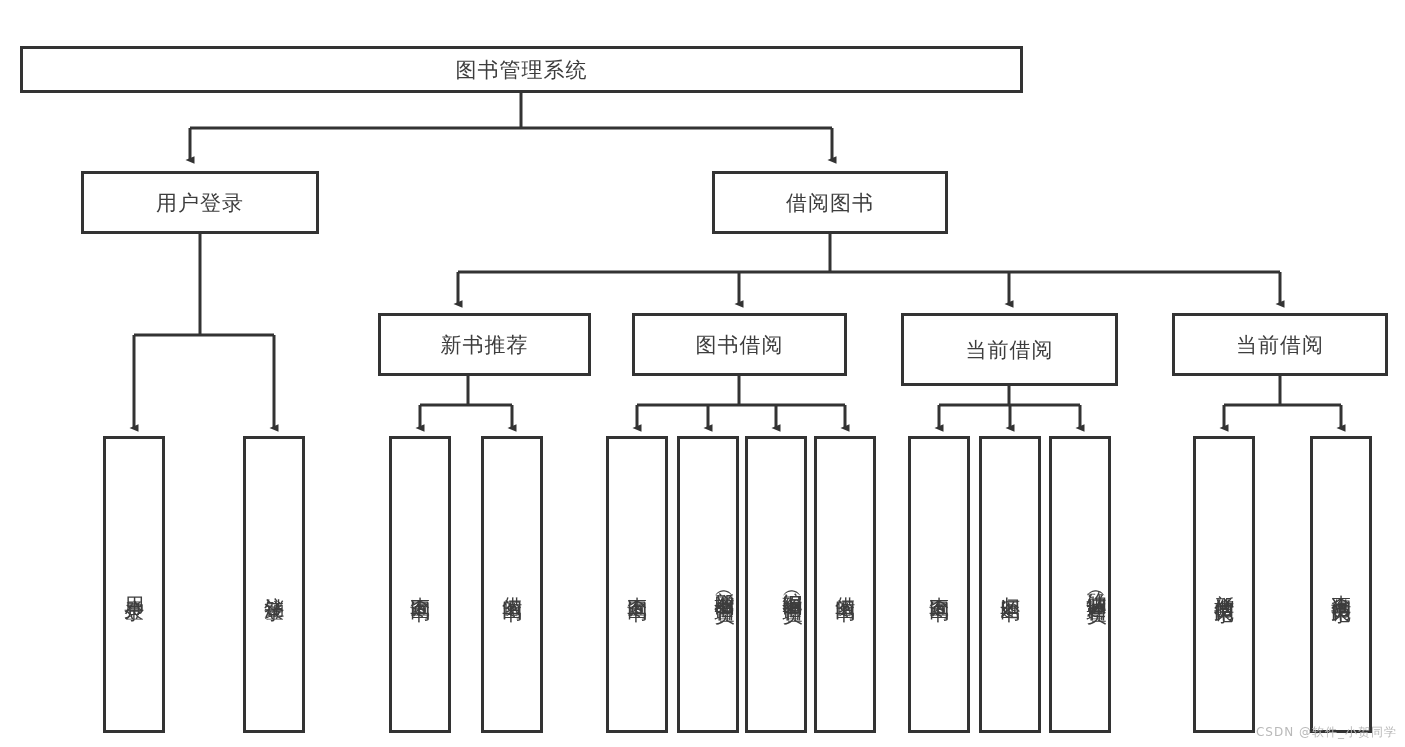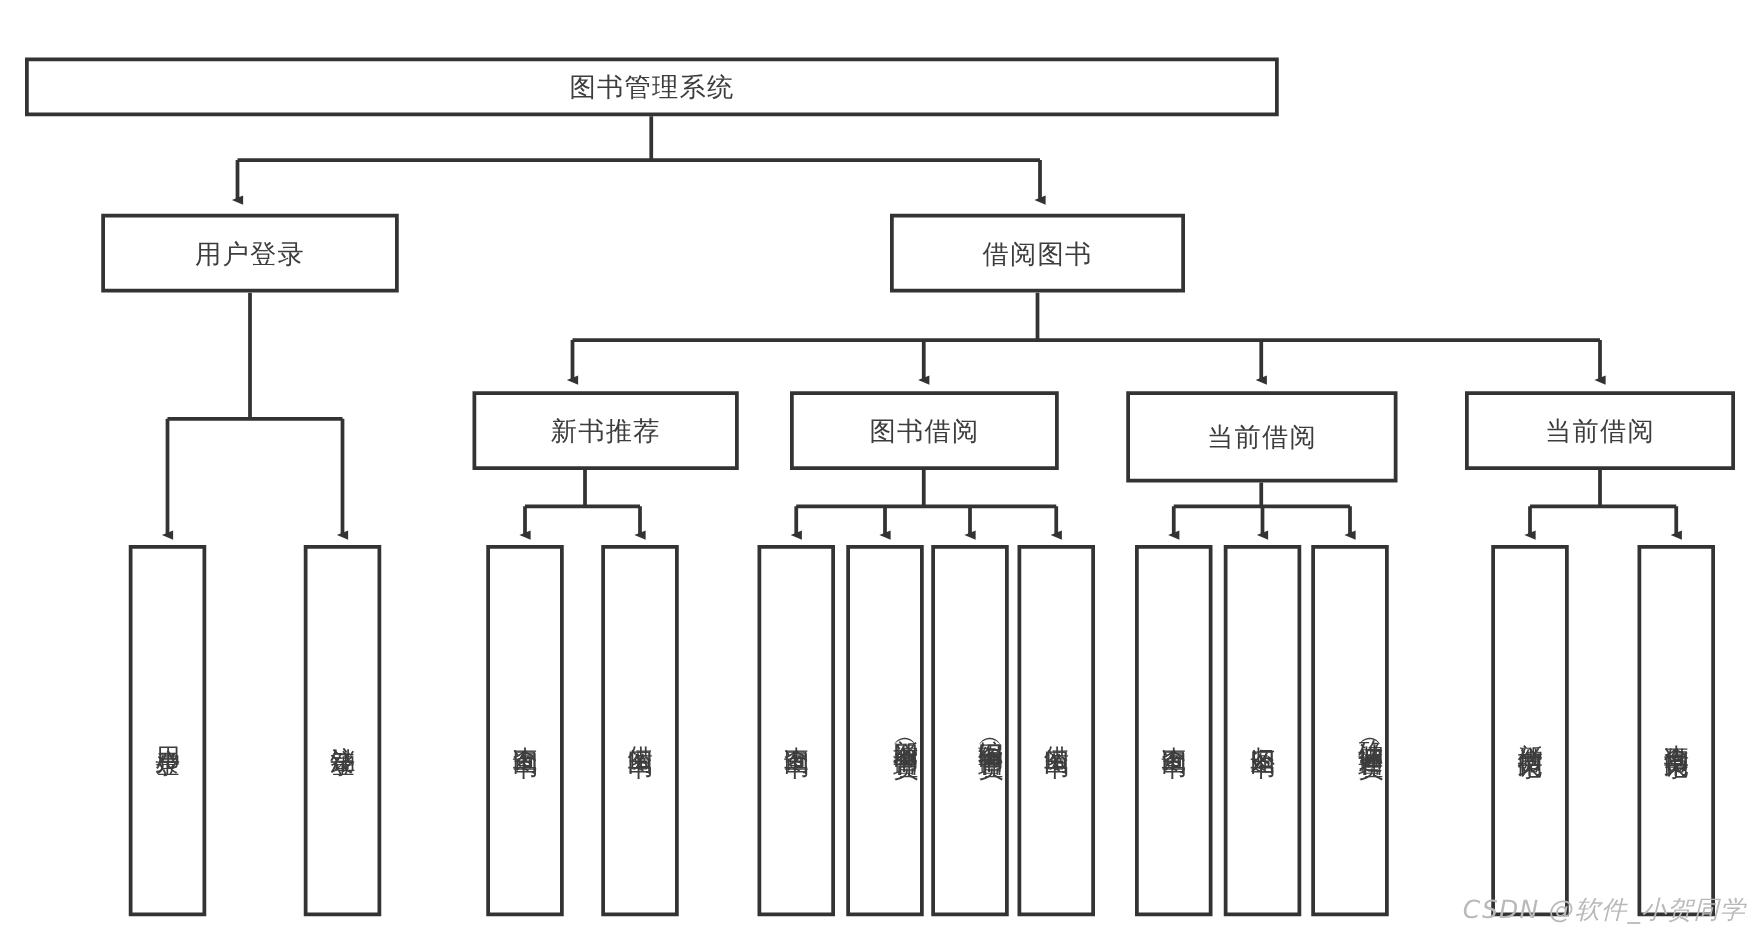--- a/index.html
+++ b/index.html
@@ -8,22 +8,22 @@
   #canvas{position:absolute;left:0;top:0;width:1405px;height:747px;}
   .node{position:absolute;box-sizing:border-box;border:3px solid #333333;
         background:#ffffff;display:flex;align-items:center;justify-content:center;
         color:#3d3d3d;}
   .node.horiz{font-size:21px;letter-spacing:1px;}
   .node.vert{writing-mode:vertical-rl;text-orientation:upright;font-size:20px;
              line-height:1.18;letter-spacing:2px;padding:10px 0;}
   .node.vert.tall{align-items:flex-start;}
   svg.links{position:absolute;left:0;top:0;width:1405px;height:747px;
             pointer-events:none;}
-  .watermark{position:absolute;right:8px;bottom:6px;font-size:20px;
-             color:#b9b9b9;letter-spacing:1px;white-space:nowrap;font-style:italic;}
+  .watermark{position:absolute;right:8px;bottom:6px;font-size:12px;
+             color:#b9b9b9;letter-spacing:1px;white-space:nowrap;}
 </style>
 </head>
 <body>
 
 <div id="canvas">
 
   <svg class="links" viewBox="0 0 1405 747" xmlns="http://www.w3.org/2000/svg">
     <defs>
       <marker id="arrow" markerWidth="10" markerHeight="10" refX="4.2" refY="5" orient="auto" markerUnits="userSpaceOnUse">
         <path d="M0.5,0.5 L8,0.5 L4.2,9.5 z" fill="#333333"></path>

